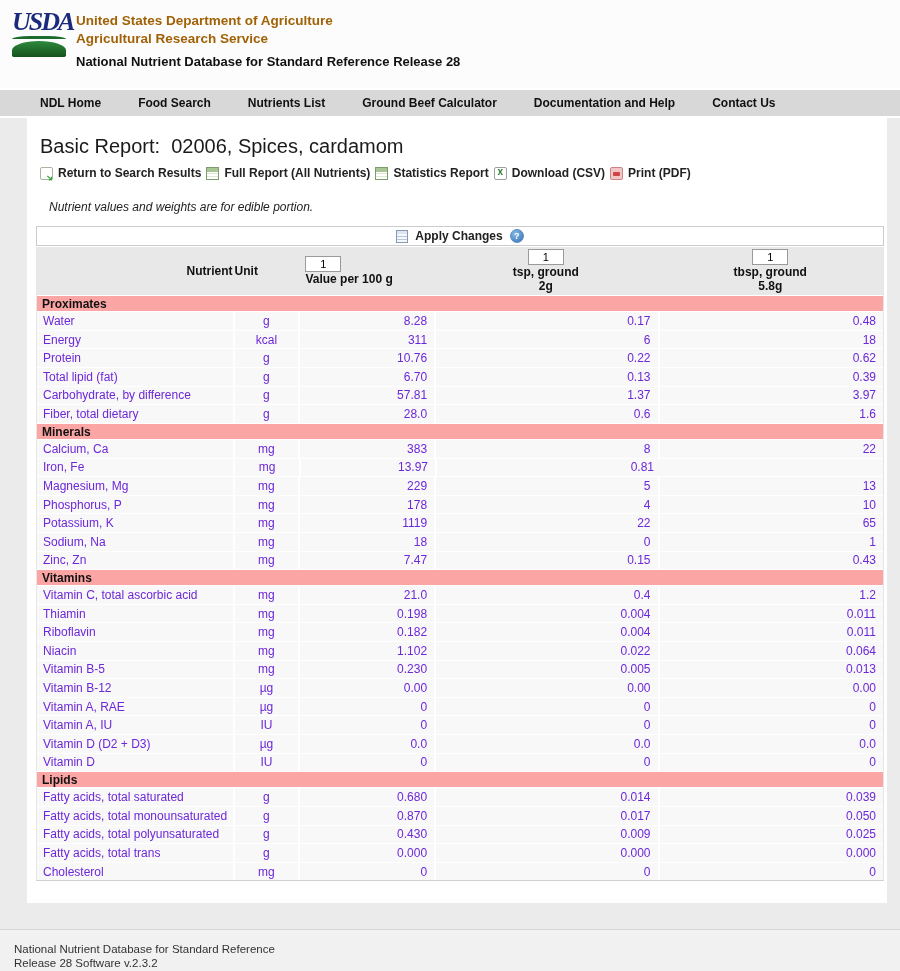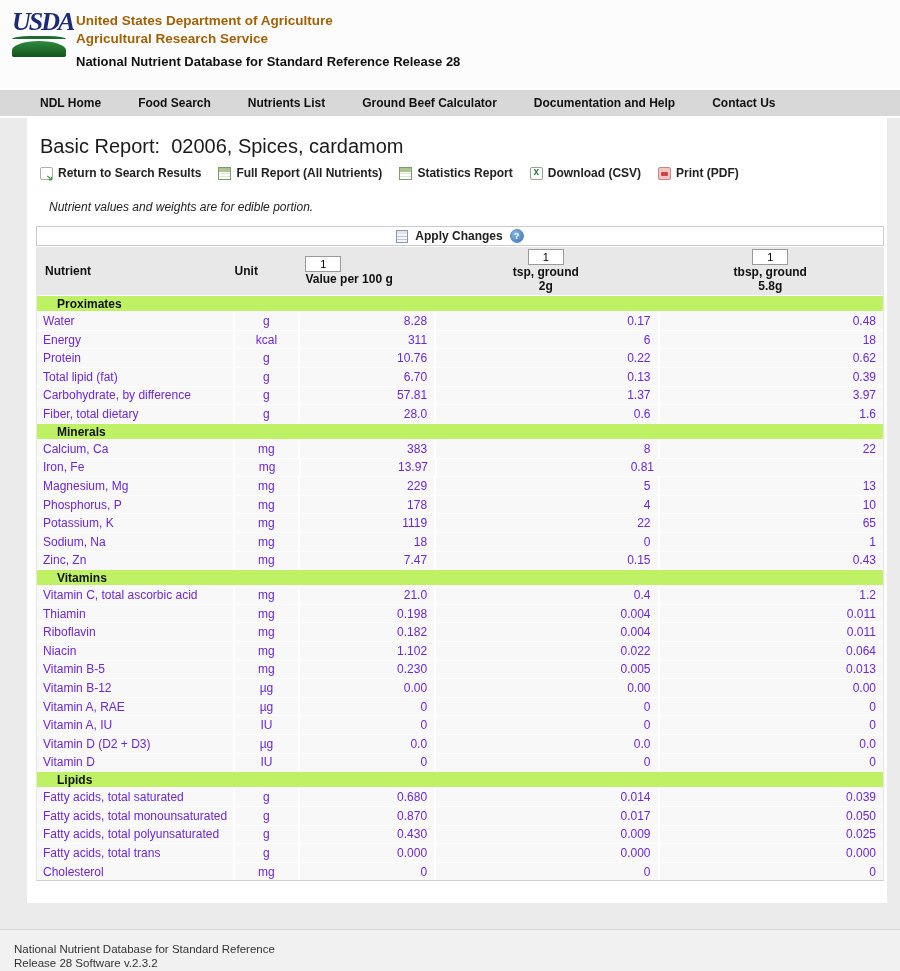--- a/index.html
+++ b/index.html
@@ -69,21 +69,21 @@
   .page-title {
     font-size: 20px;
     font-weight: normal;
     color: #1a1a1a;
     margin-left: 13px;
     white-space: pre;
   }
   .actions-row {
     display: flex;
     align-items: flex-start;
-    gap: 17px;
+    gap: 5px;
     margin: 8px 0 0 13px;
   }
   .action-link { display: inline-flex; align-items: center; gap: 5px; cursor: pointer; }
   .action-label { font-size: 12px; font-weight: bold; color: #222; }
   .note {
     font-style: italic;
     font-size: 12px;
     color: #222;
     margin: 20px 0 0 22px;
   }
@@ -147,40 +147,40 @@
     border-bottom: 1px solid #cfcfcf;
     font-size: 12px;
   }
   .thead { display: flex; background: #e8e8e8; height: 48px; align-items: center; }
   .th { font-weight: bold; color: #111; }
   .c-nutrient { width: 196px; }
   .c-unit    { width: 66px; }
   .c-val     { width: 136px; }
   .c-tsp     { width: 224px; }
   .c-tbsp    { width: 226px; }
-  .th.c-nutrient { padding-left: 8px; }
+  .th.c-nutrient { padding-left: 8px; text-align: right; }
   .th.c-unit { padding-left: 2px; }
   .col-input {
     display: block; width: 36px; height: 16px;
     border: 1px solid #9a9a9a; background: #fff;
     font-size: 11px; text-align: center;
     font-family: "Liberation Sans", sans-serif;
   }
   .th-stack { display: flex; flex-direction: column; gap: 1px; }
   .th-stack.left  { align-items: flex-start; padding-left: 7px; }
   .th-stack.center{ align-items: center; text-align: center; }
   .th-line { line-height: 13px; }
 
   .section-row {
-    background: #bef264;
+    background: #fca5a5;
     font-weight: bold;
     color: #111;
     height: 16.2px;
     line-height: 16px;
-    padding-left: 20px;
+    padding-left: 5px;
     border-top: 1px solid #fff;
   }
   .data-row {
     display: flex;
     align-items: flex-start;
     height: 18.6px;
     background: #f8f8f8;
     border-top: 1px solid #fff;
     color: #6d28d9;
   }

